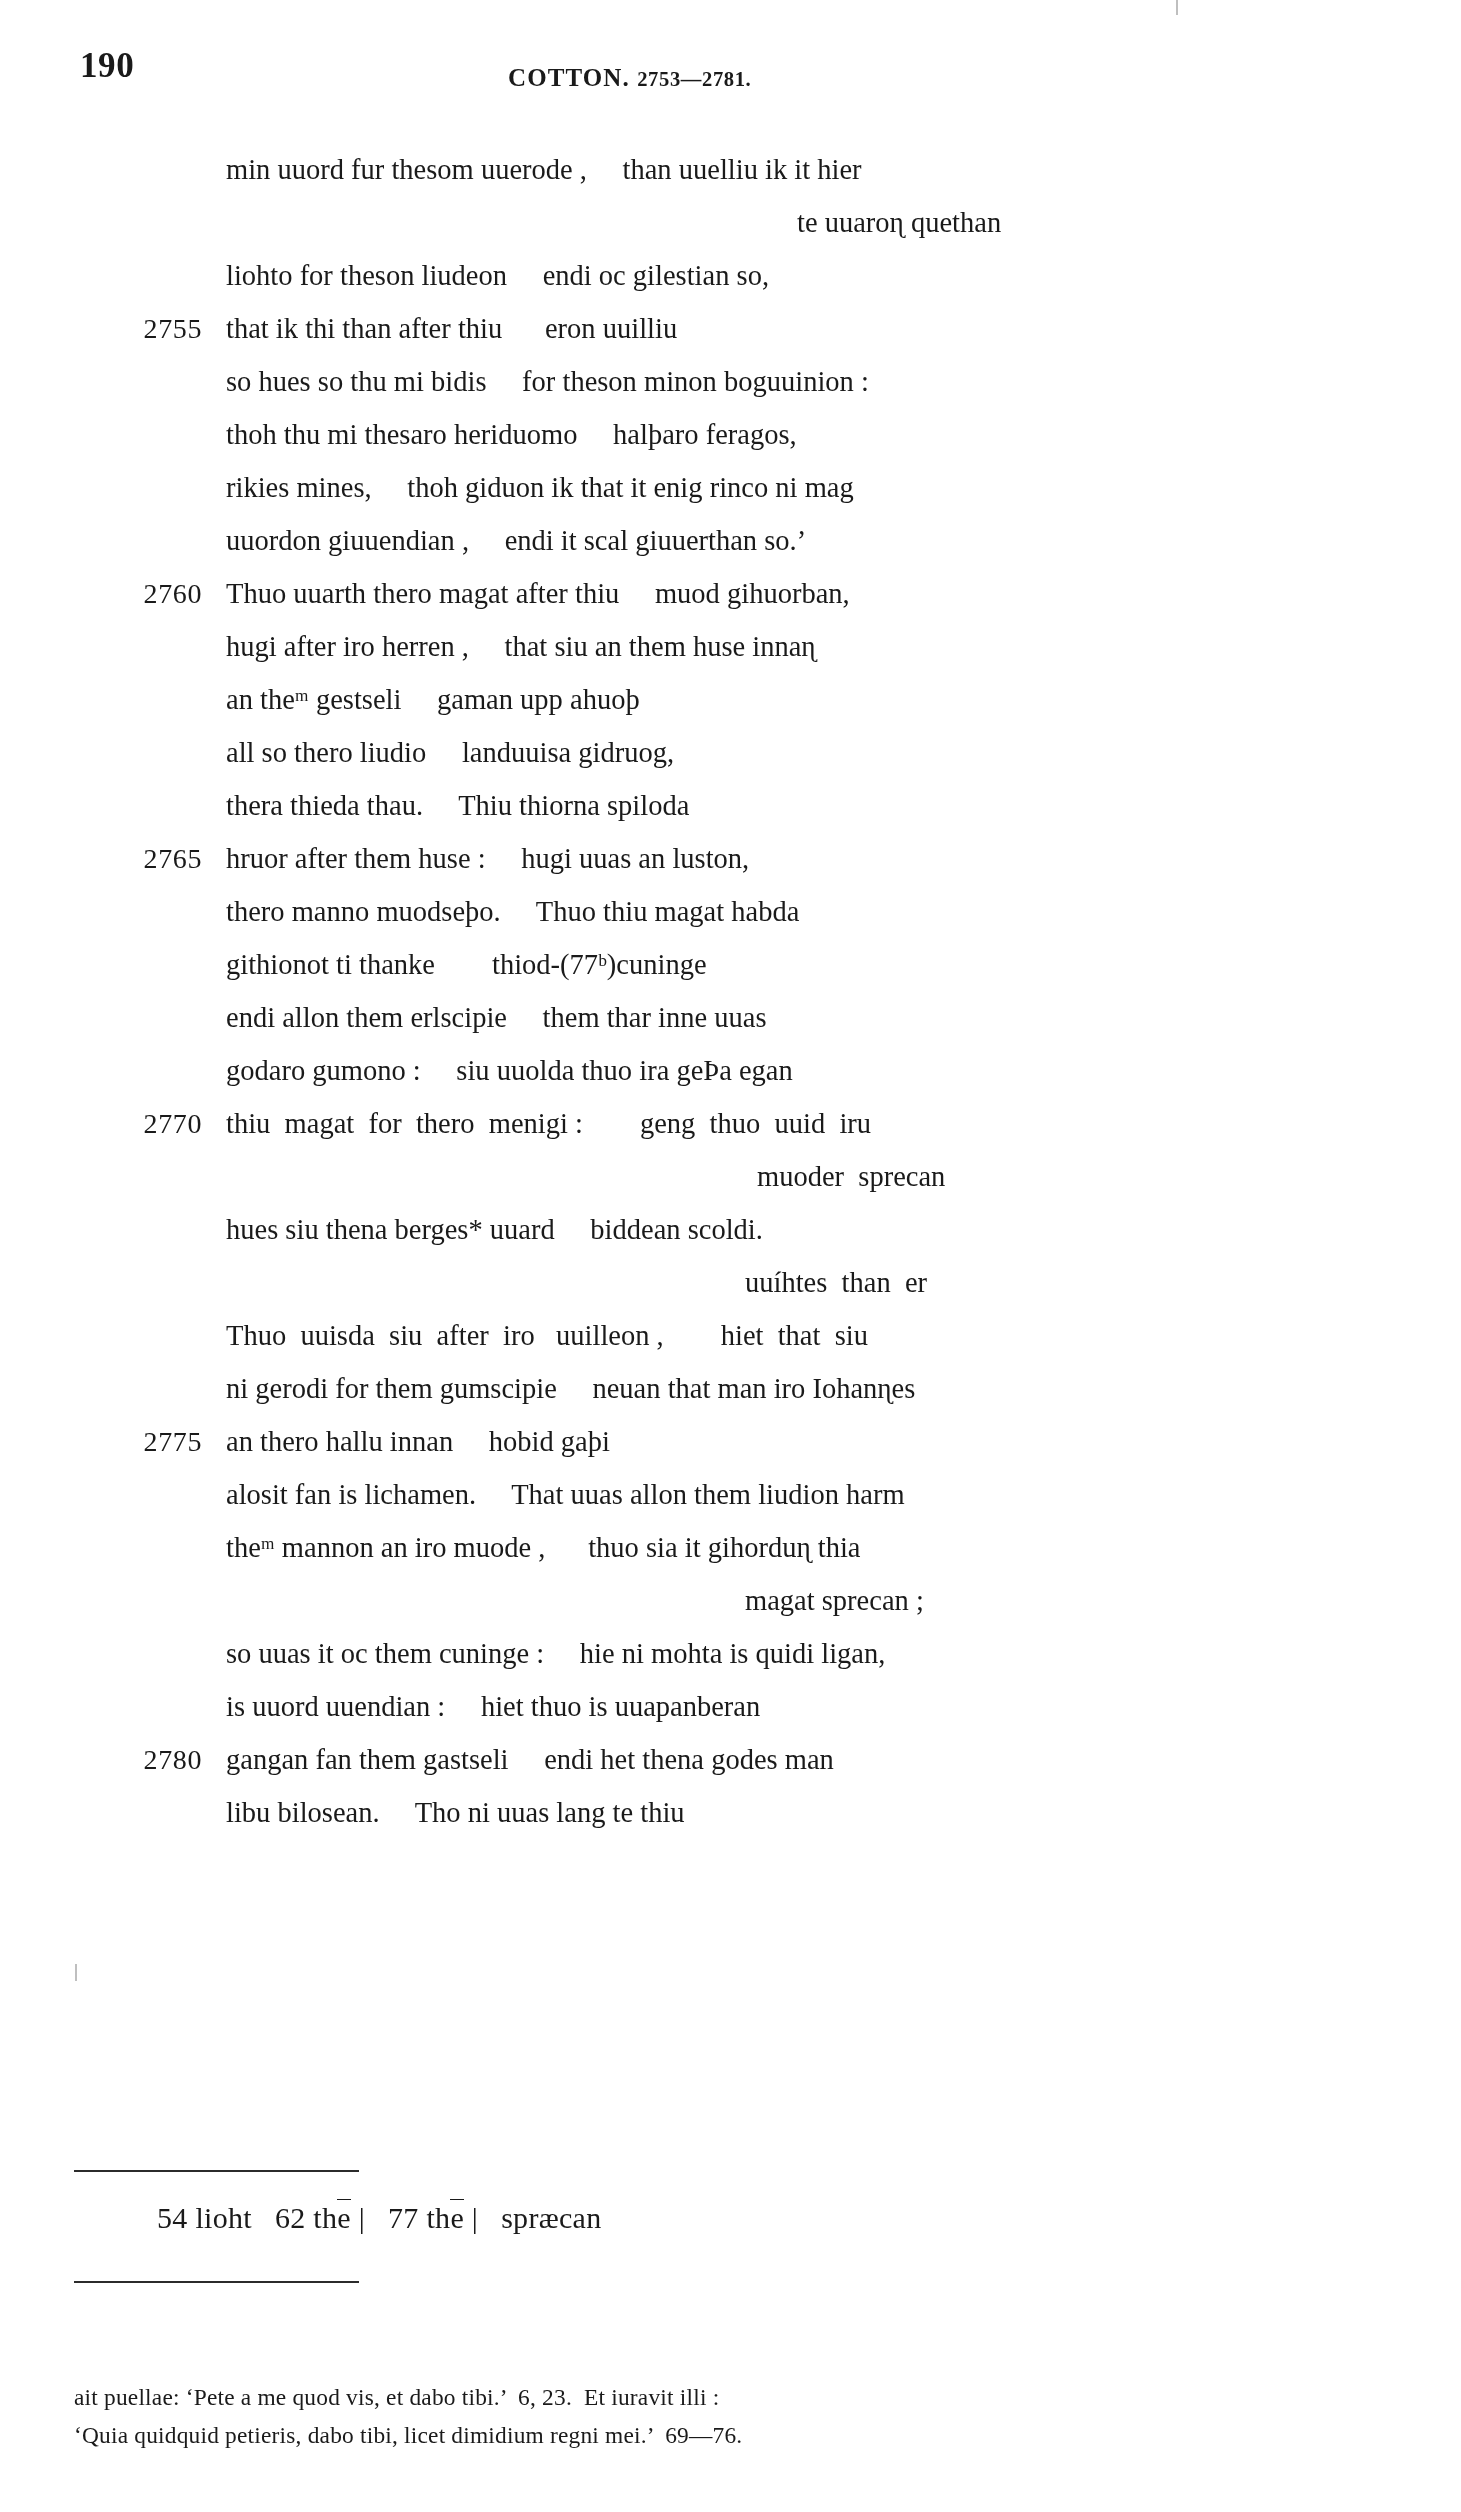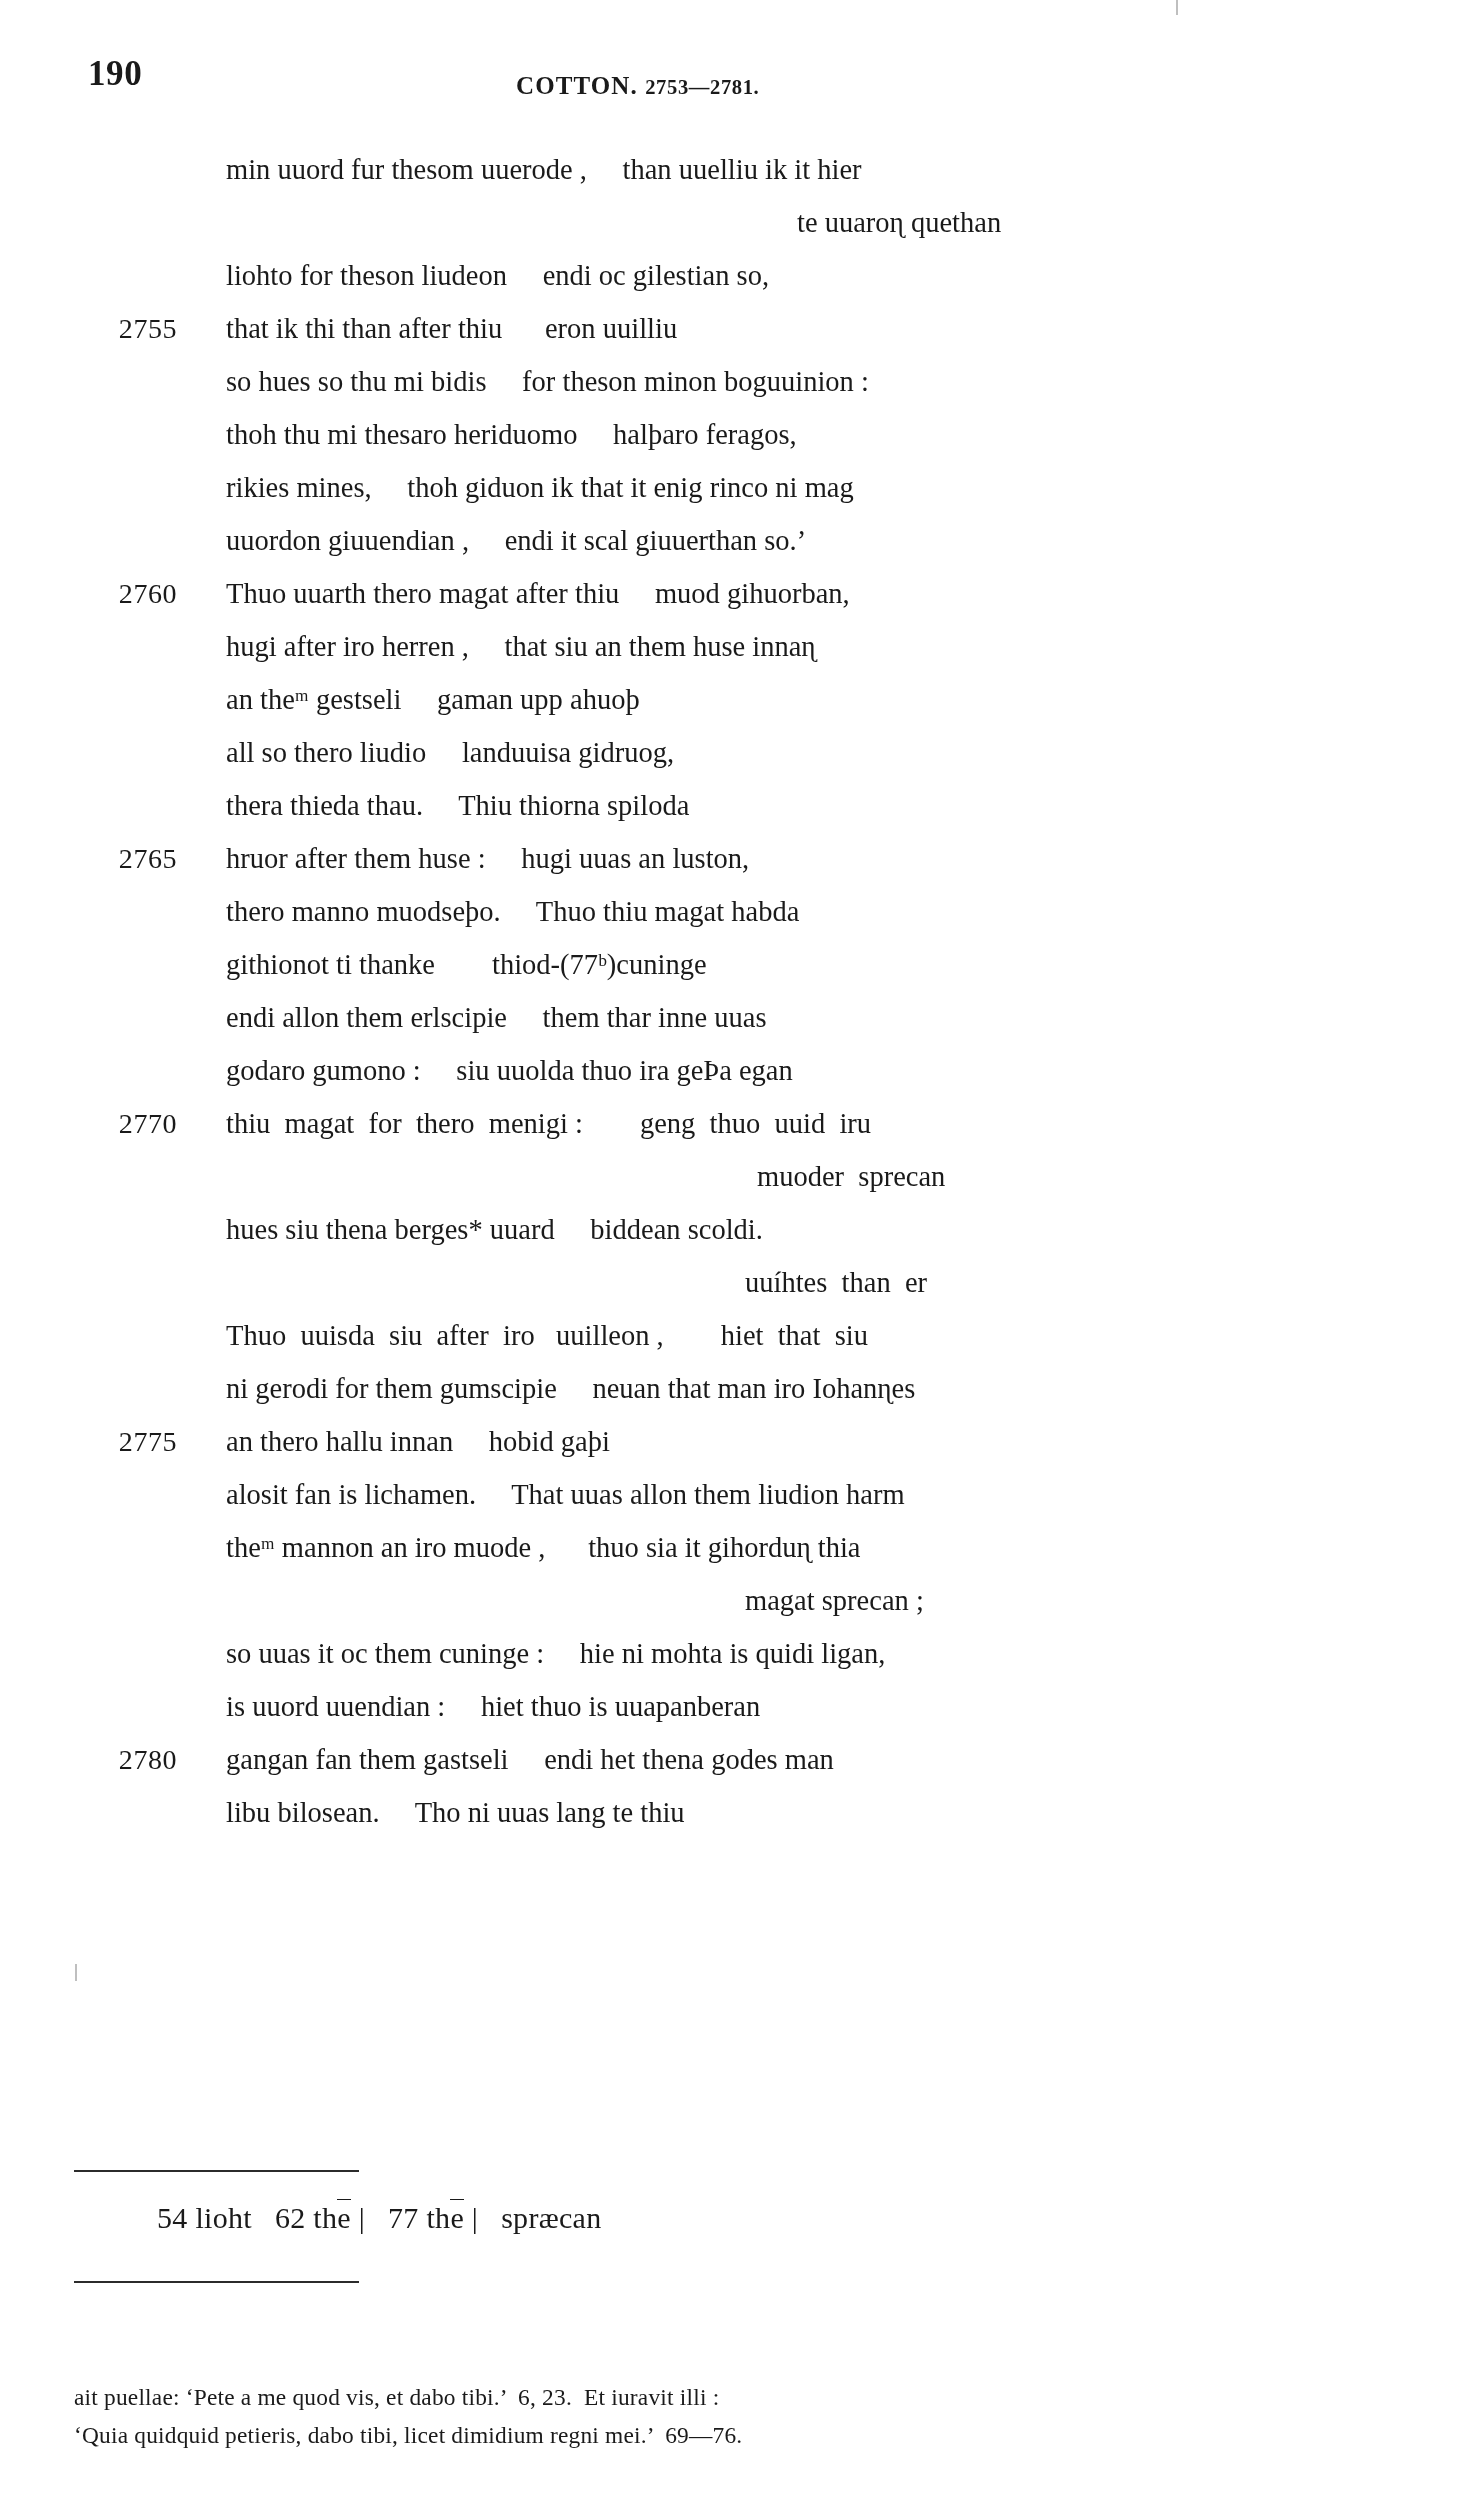--- a/index.html
+++ b/index.html
@@ -13,21 +13,21 @@
     font-family: "Liberation Serif", serif;
     color: #1a1a1a;
     position: relative;
     overflow: hidden;
   }
   .page {
     position: relative;
     width: 1462px;
     height: 2512px;
     box-sizing: border-box;
-    padding: 8px;
+    padding: 0;
   }
 
   
   .header {
     position: relative;
     height: 131px;
   }
   .folio {
     position: absolute;
     left: 80px;
@@ -62,21 +62,21 @@
     min-height: 53px;
     font-size: 28.5px;
     line-height: 53px;
     white-space: pre;
   }
   .vnum {
     position: absolute;
     left: 74px;
     top: 0;
     width: 108px;
-    text-align: center;
+    text-align: right;
     font-size: 28px;
     letter-spacing: 0.6px;
   }
   .vtext {
     position: absolute;
     left: 206px;
     top: 0;
     white-space: pre;
   }
   .vtext.indent-cont {

